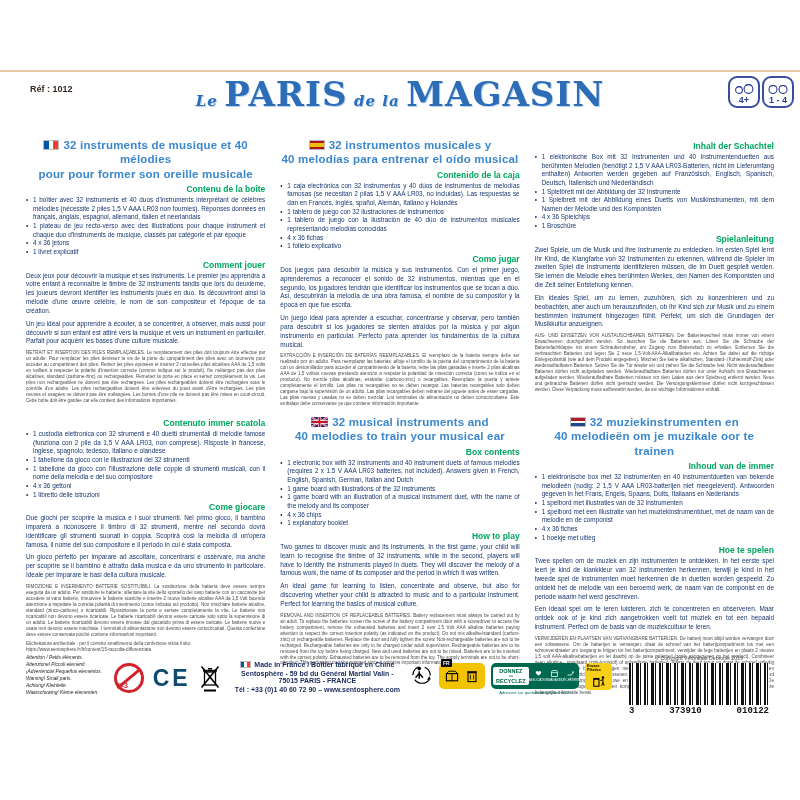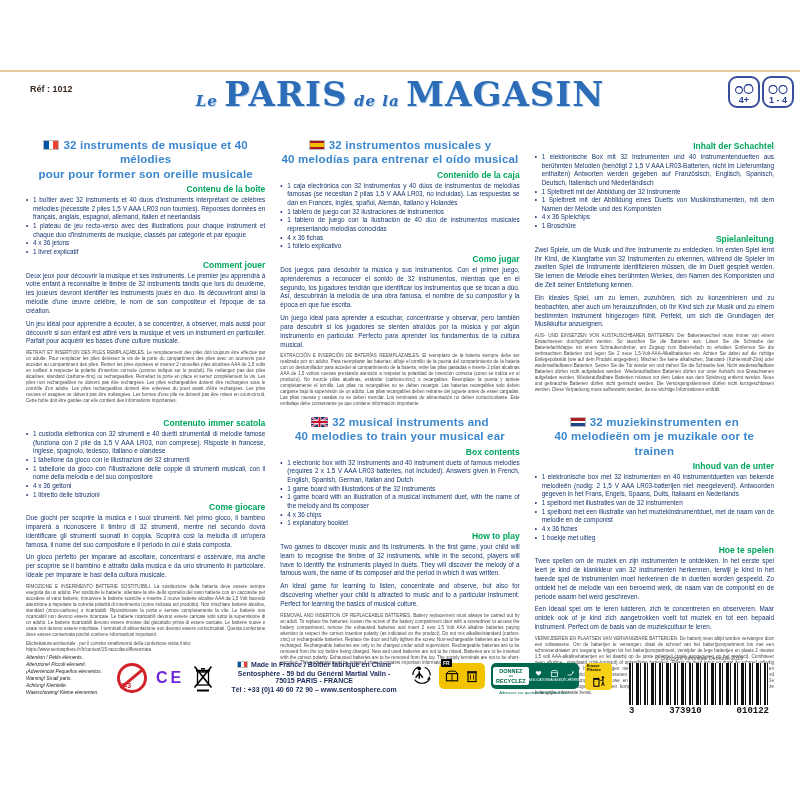--- a/index.html
+++ b/index.html
@@ -49,21 +49,21 @@
   
   .footer { position:absolute; left:0; top:655px; width:800px; padding:0 26px;
     display:flex; align-items:flex-start; }
   .warnings { width:105px; font-size:4.8px; font-style:italic; color:#222; line-height:1.45; }
   .sym-row { display:flex; align-items:center; gap:9px; margin-left:6px; margin-top:8px; }
   .no03 { position:relative; width:30px; height:30px; border:3px solid #d3222a; border-radius:50%;
     flex:none; }
   .no03::before { content:""; position:absolute; left:-3px; top:11px; width:30px; height:3px;
     background:#d3222a; transform:rotate(-40deg); }
   .no03 .n03 { position:absolute; left:1px; bottom:1px; font-size:7px; font-weight:bold; color:#d3222a; }
-  .ce { font-size:16px; font-weight:bold; color:#6d28d9; letter-spacing:3px;
+  .ce { font-size:23px; font-weight:bold; color:#0c4a6e; letter-spacing:3px;
     font-family:"Liberation Sans", sans-serif; }
   .weee svg { width:20px; height:27px; display:block; }
 
   .madein { width:215px; margin-left:14px; text-align:center; color:#1a2a5a; margin-top:6px; }
   .madein .l1 { font-size:7px; font-weight:bold; }
   .madein .l1 .flag { width:11px; height:7px; margin-right:3px; }
   .madein .l2 { font-size:7px; font-weight:bold; margin-top:2px; }
   .madein .l3 { font-size:7px; font-weight:bold; margin-top:2px; }
 
   .ecoicons { display:flex; align-items:flex-start; gap:6px; margin-left:10px; margin-top:8px; }
@@ -230,21 +230,21 @@
         <p>An ideal game for learning to listen, concentrate and observe, but also for discovering whether your child is attracted to music and to a particular instrument. Perfect for learning the basics of musical culture.</p>
       </div>
       <p class="fineprint">REMOVAL AND INSERTION OF REPLACEABLE BATTERIES. Battery replacement must always be carried out by an adult. To replace the batteries: loosen the screw of the battery compartment door with a screwdriver to access the battery compartment, remove the exhausted batteries and insert 2 new 1.5 Volt AAA alkaline batteries paying attention to respect the correct insertion polarity (as indicated on the product). Do not mix alkaline/standard (carbon-zinc) or rechargeable batteries. Replace the door and fully tighten the screw. Non-rechargeable batteries are not to be recharged. Rechargeable batteries are only to be charged under adult supervision. Rechargeable batteries are to be removed from the toy before being charged. New and used batteries are not to be mixed. Batteries are to be inserted with the correct polarity. Exhausted batteries are to be removed from the toy. The supply terminals are not to be short-circuited. This packaging must be retained since it contains important informations.</p>
     </div>
 
     <div class="section">
       <div class="sec-title">
         <span class="flag flag-nl"></span><span>32 muziekinstrumenten en</span><br>
         <span>40 melodieën om je muzikale oor te trainen</span>
       </div>
-      <div class="sub-h">Inhoud van de unter</div>
+      <div class="sub-h">Inhoud van de immer</div>
       <ul class="items">
         <li>1 elektronische box met 32 instrumenten en 40 instrumentduetten van bekende melodieën (nodig: 2 1,5 V AAA LR03-batterijen niet meegeleverd). Antwoorden gegeven in het Frans, Engels, Spaans, Duits, Italiaans en Nederlands</li>
         <li>1 spelbord met illustraties van de 32 instrumenten</li>
         <li>1 spelbord met een illustratie van het muziekinstrumentduet, met de naam van de melodie en de componist</li>
         <li>4 x 36 fiches</li>
         <li>1 boekje met uitleg</li>
       </ul>
       <div class="sub-h">Hoe te spelen</div>
       <div class="play">
         <p>Twee spellen om de muziek en zijn instrumenten te ontdekken. In het eerste spel leert je kind de klankkleur van 32 instrumenten herkennen, terwijl je kind in het tweede spel de instrumenten moet herkennen die in duetten worden gespeeld. Zo ontdekt het de melodie van een beroemd werk, de naam van de componist en de periode waarin het werd geschreven.</p>

